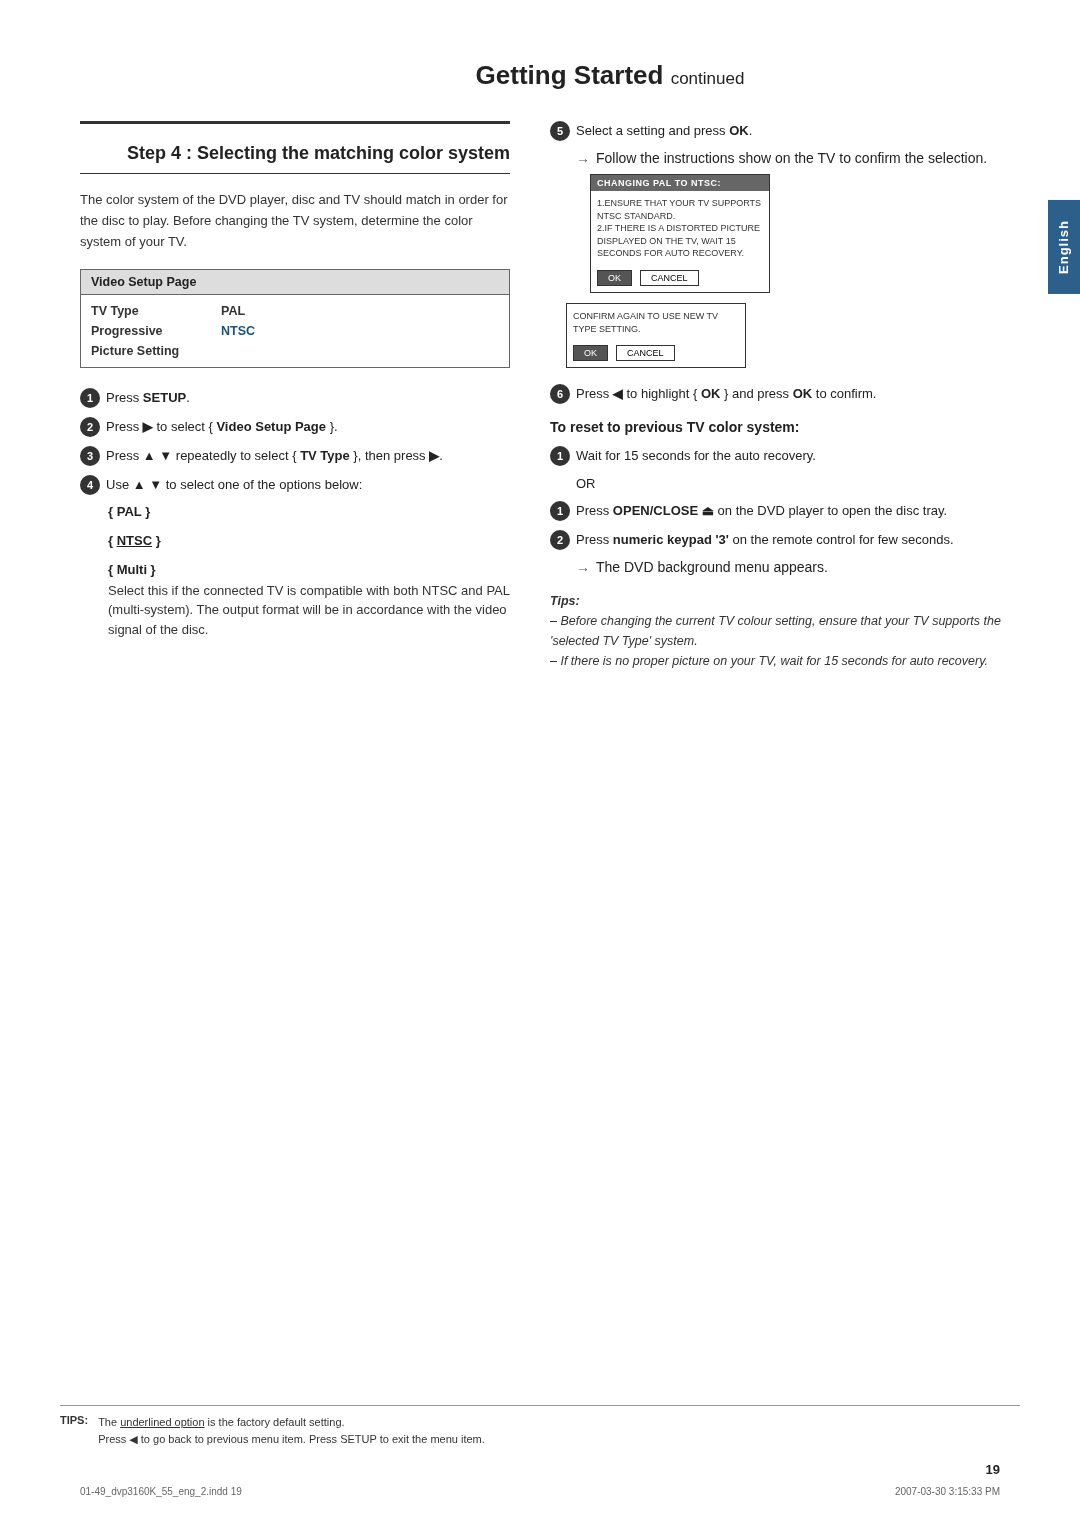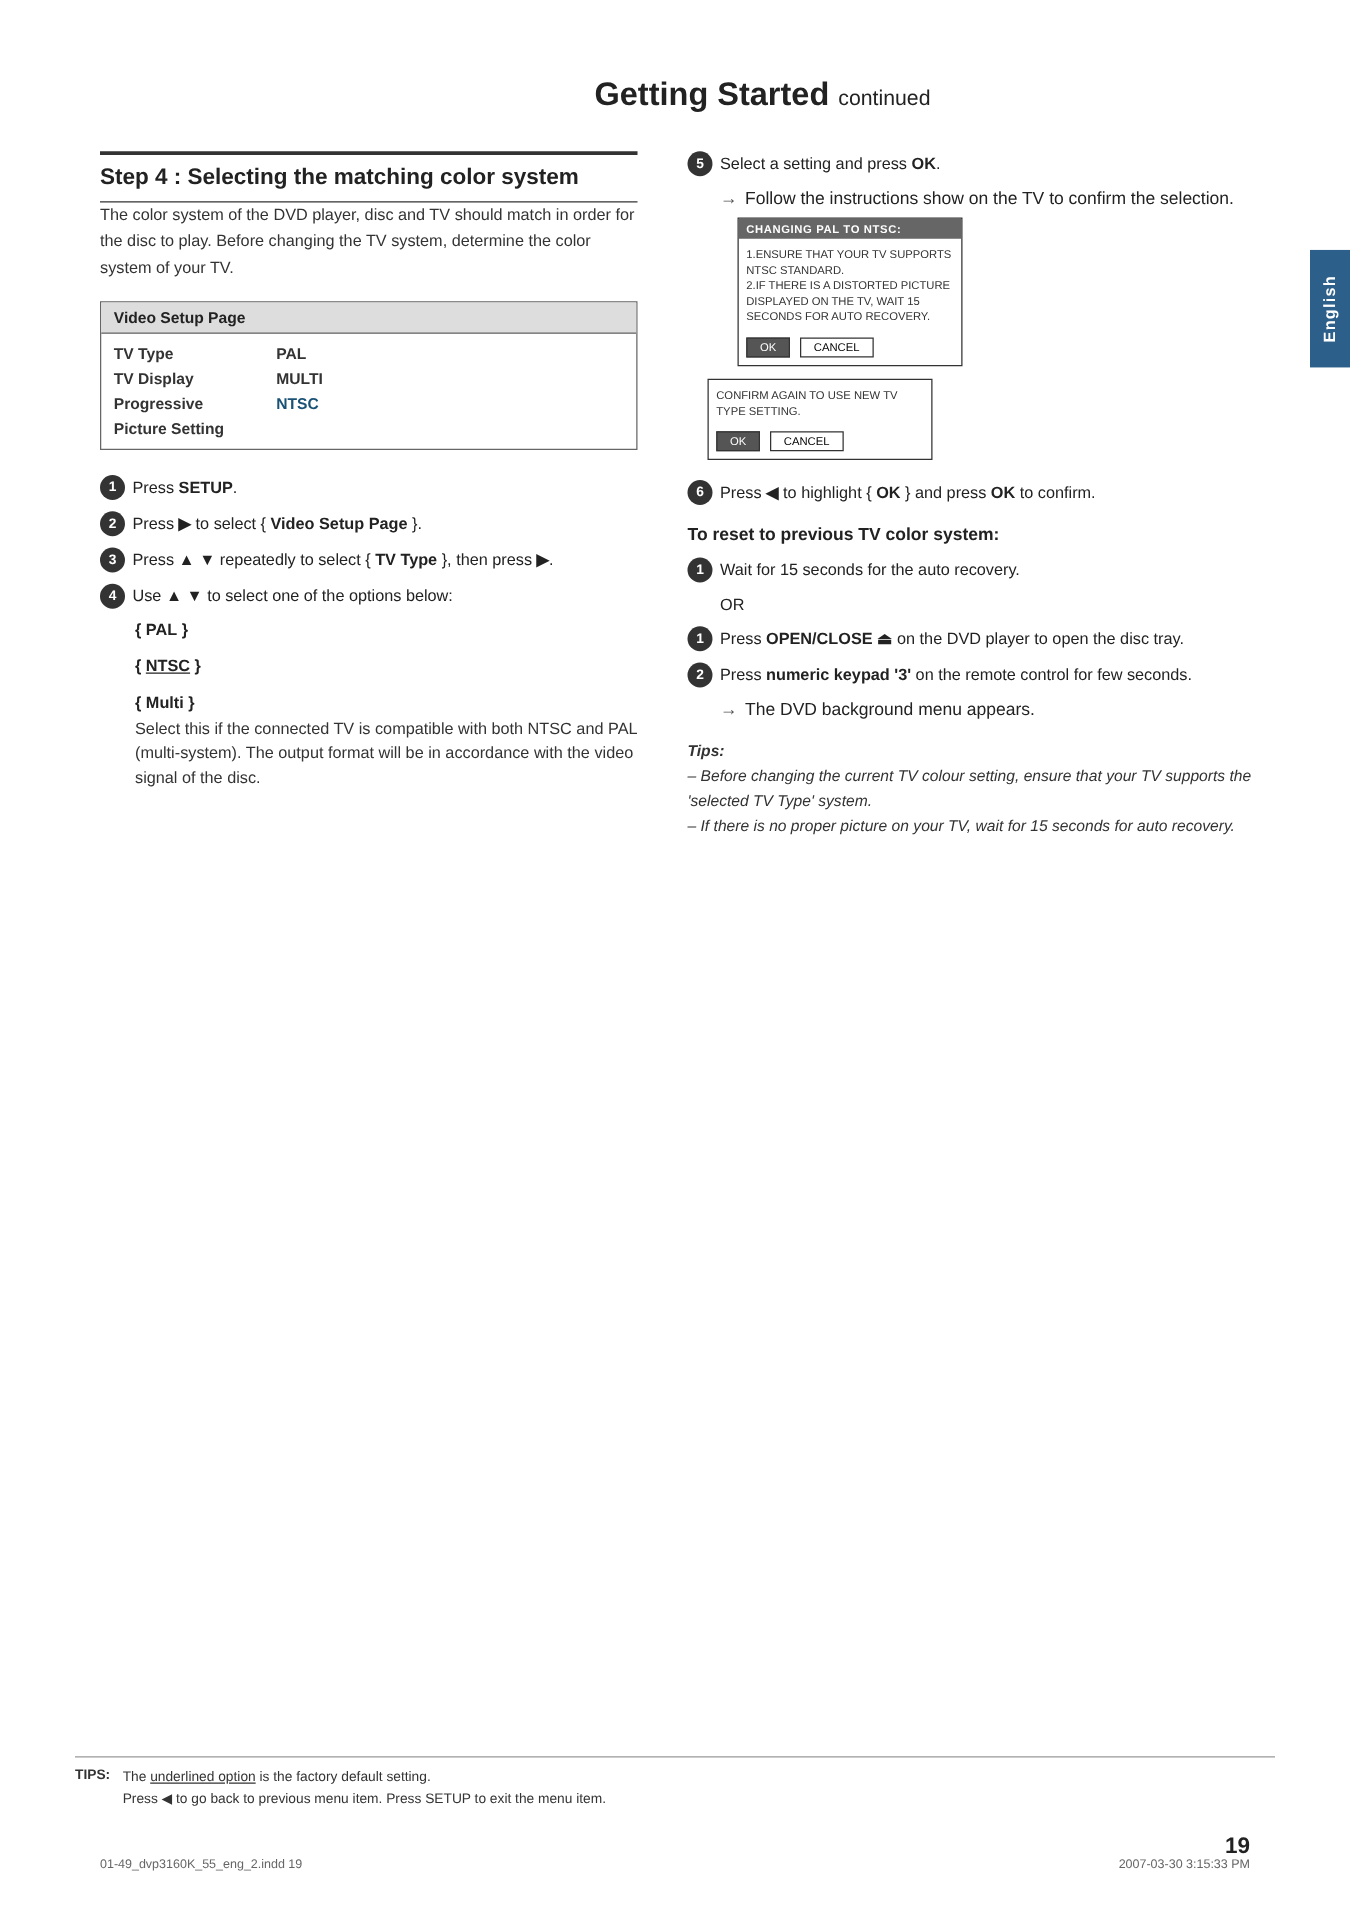--- a/index.html
+++ b/index.html
@@ -63,21 +63,23 @@
     }
 
     .right-column {
       flex: 1;
     }
 
     
     .step-heading {
       border-top: 3px solid #333;
       border-bottom: 1px solid #333;
-      padding: 6px 0 8px 0;
+      padding: 18px 0 8px 0;
+      margin-bottom: 16px;
+      text-align: right;
     }
 
     .step-heading h2 {
       font-size: 18px;
       font-weight: bold;
       line-height: 1.3;
     }
 
     .intro-text {
       font-size: 13px;
@@ -238,23 +240,23 @@
     }
 
     .tips-content {
       font-size: 11px;
       line-height: 1.5;
     }
 
     
     .page-number {
       position: absolute;
-      bottom: 40px;
+      bottom: 50px;
       right: 80px;
-      font-size: 18px;
+      font-size: 13px;
       font-weight: bold;
     }
 
     
     .footer-info {
       position: absolute;
       bottom: 30px;
       left: 80px;
       font-size: 10px;
       color: #666;
@@ -338,24 +340,20 @@
       <p class="intro-text">The color system of the DVD player, disc and TV should match in order for the disc to play. Before changing the TV system, determine the color system of your TV.</p>
 
       <div class="setup-table">
         <div class="table-header">Video Setup Page</div>
         <div class="table-body">
           <div class="table-row">
             <span class="col-label">TV Type</span>
             <span class="col-value">PAL</span>
           </div>
           <div class="table-row">
-            <span class="col-label">TV Display</span>
-            <span class="col-value">MULTI</span>
-          </div>
-          <div class="table-row">
             <span class="col-label">Progressive</span>
             <span class="col-value highlight">NTSC</span>
           </div>
           <div class="table-row">
             <span class="col-label">Picture Setting</span>
             <span class="col-value"></span>
           </div>
         </div>
       </div>
 

